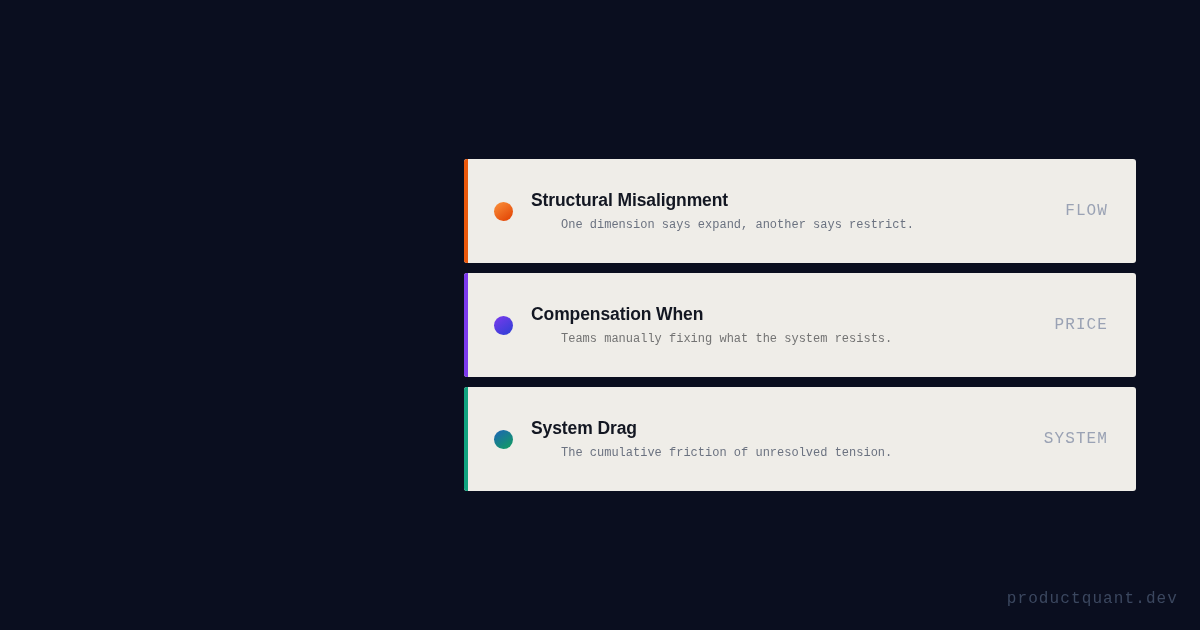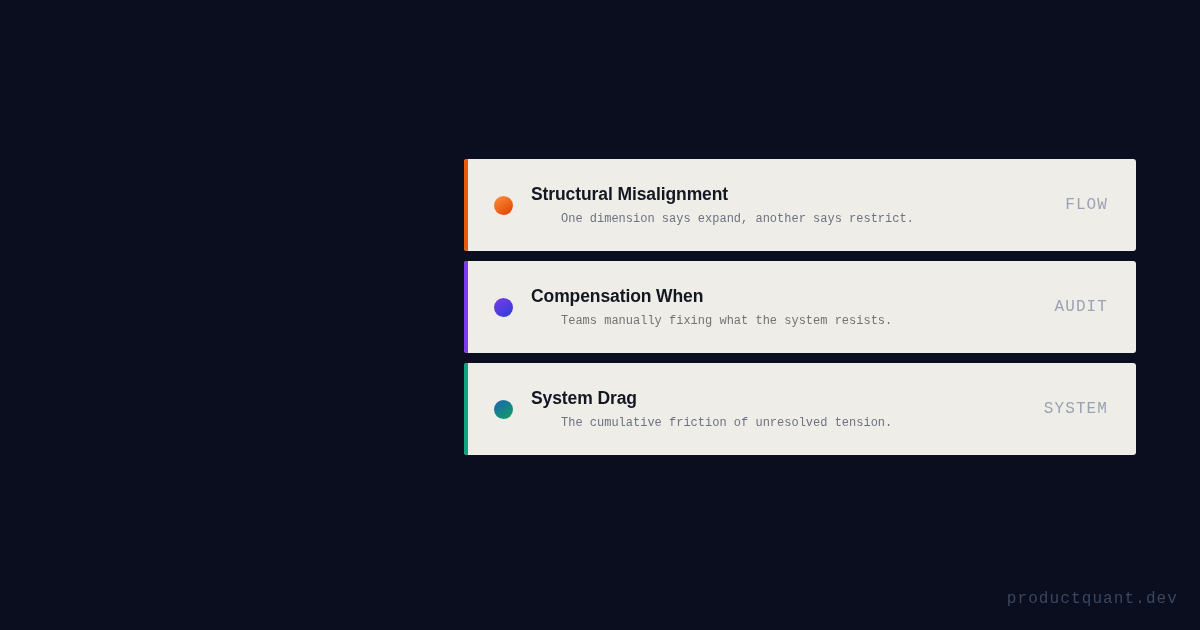--- a/index.html
+++ b/index.html
@@ -70,21 +70,21 @@
     width: 672px;
     display: flex;
     flex-direction: column;
     gap: 10px;
   }
 
   .card {
     position: relative;
     display: flex;
     align-items: center;
-    height: 92px;
+    height: 104px;
     background: #efede8;
     border-radius: 3px;
     padding-left: 30px;
     padding-right: 28px;
     overflow: hidden;
   }
 
   .card-accent {
     position: absolute;
     left: 0;
@@ -165,21 +165,21 @@
       <div class="card-tag" style="color: rgb(154, 162, 180);">FLOW</div>
     </div>
 
     <div class="card" style="background: rgb(239, 237, 232);">
       <span class="card-accent" style="background: rgb(124, 58, 237);"></span>
       <span class="card-dot" style="background: linear-gradient(145deg, rgb(124, 58, 237) 0%, rgb(42, 63, 212) 100%);"></span>
       <div class="card-body">
         <div class="card-title" style="color: rgb(19, 23, 34);">Compensation When</div>
         <div class="card-desc" style="color: #737373;">Teams manually fixing what the system resists.</div>
       </div>
-      <div class="card-tag" style="color: rgb(154, 162, 180);">AUDIT</div>
+      <div class="card-tag" style="color: rgb(154, 162, 180);">PRICE</div>
     </div>
 
     <div class="card" style="background: rgb(239, 237, 232);">
       <span class="card-accent" style="background: rgb(16, 163, 127);"></span>
       <span class="card-dot" style="background: linear-gradient(145deg, rgb(28, 99, 184) 0%, rgb(18, 160, 92) 100%);"></span>
       <div class="card-body">
         <div class="card-title" style="color: rgb(19, 23, 34);">System Drag</div>
         <div class="card-desc" style="color: rgb(107, 114, 128);">The cumulative friction of unresolved tension.</div>
       </div>
       <div class="card-tag" style="color: rgb(154, 162, 180);">SYSTEM</div>

